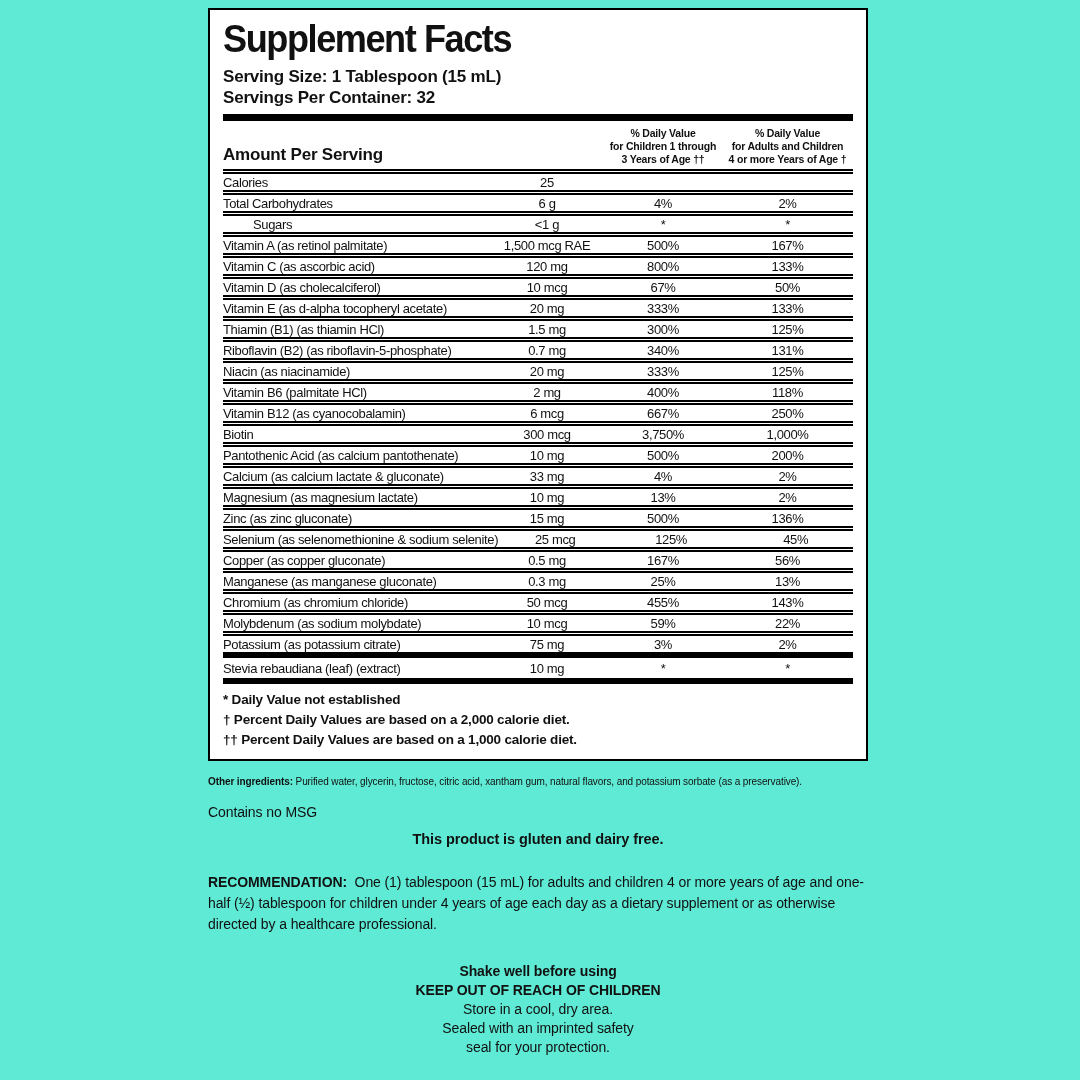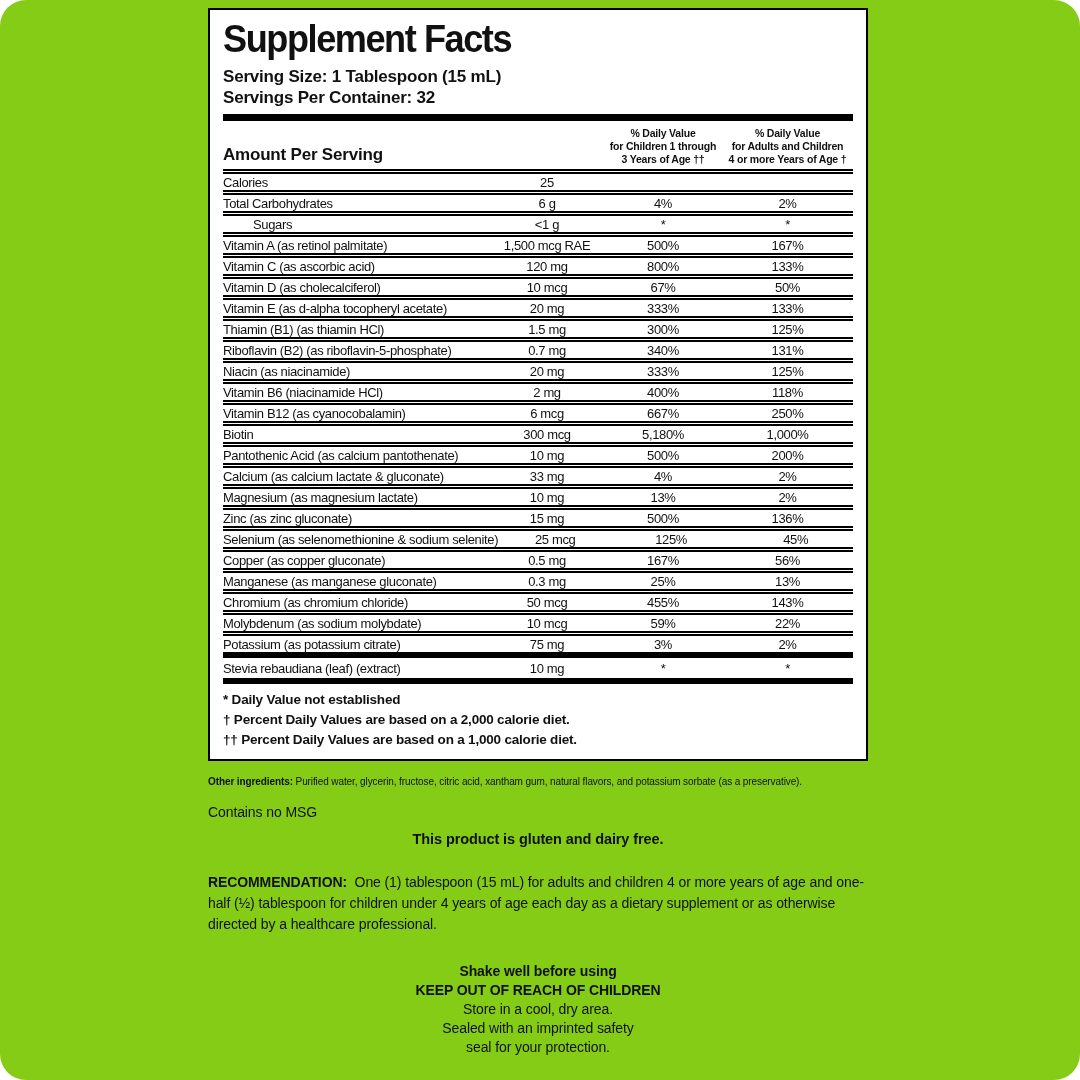--- a/index.html
+++ b/index.html
@@ -4,21 +4,21 @@
 <style>
   * { box-sizing: border-box; }
   html, body { margin: 0; padding: 0; }
   body {
     width: 1080px; height: 1080px;
     background: #ffffff;
     color: #111111;
     font-family: "Liberation Sans", sans-serif;
     -webkit-font-smoothing: antialiased;
   }
-  .sheet { position: relative; width: 1080px; height: 1080px; background: #84cc16; overflow: hidden; border-radius: 26px; }
+  .sheet { position: relative; width: 1080px; height: 1080px; background: #5eead4; overflow: hidden; }
   .col { position: absolute; left: 208px; top: 8px; width: 660px; }
 
   
   .facts-box {
     border: 2.5px solid #000;
     padding: 8px 13px 0 13px;
     background: #fff;
   }
   .facts-title {
     font-size: 38px;
@@ -207,37 +207,37 @@
   </div>
 
   <div class="row">
     <div class="c c-name">Niacin (as niacinamide)</div>
     <div class="c c-amt">20 mg</div>
     <div class="c c-dvc">333%</div>
     <div class="c c-dva">125%</div>
   </div>
 
   <div class="row">
-    <div class="c c-name">Vitamin B6 (niacinamide HCl)</div>
+    <div class="c c-name">Vitamin B6 (palmitate HCl)</div>
     <div class="c c-amt">2 mg</div>
     <div class="c c-dvc">400%</div>
     <div class="c c-dva">118%</div>
   </div>
 
   <div class="row">
     <div class="c c-name">Vitamin B12 (as cyanocobalamin)</div>
     <div class="c c-amt">6 mcg</div>
     <div class="c c-dvc">667%</div>
     <div class="c c-dva">250%</div>
   </div>
 
   <div class="row">
     <div class="c c-name">Biotin</div>
     <div class="c c-amt">300 mcg</div>
-    <div class="c c-dvc">5,180%</div>
+    <div class="c c-dvc">3,750%</div>
     <div class="c c-dva">1,000%</div>
   </div>
 
   <div class="row">
     <div class="c c-name">Pantothenic Acid (as calcium pantothenate)</div>
     <div class="c c-amt">10 mg</div>
     <div class="c c-dvc">500%</div>
     <div class="c c-dva">200%</div>
   </div>
 

